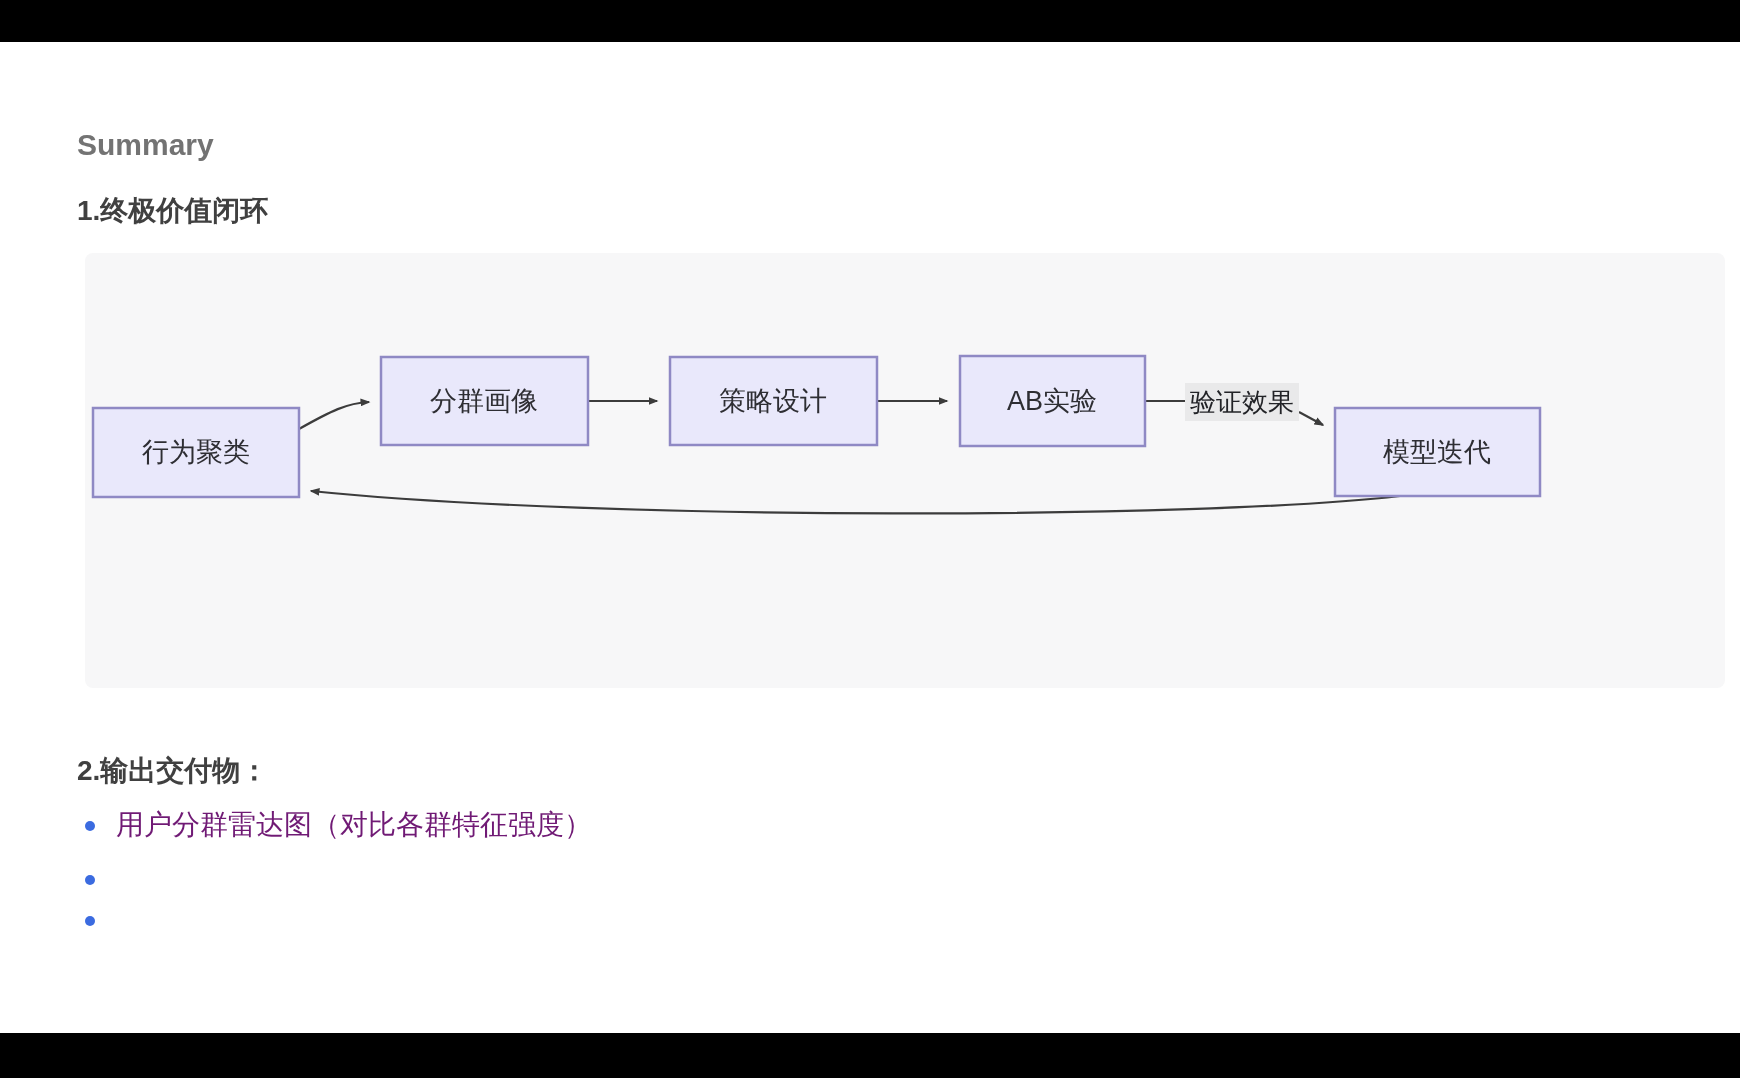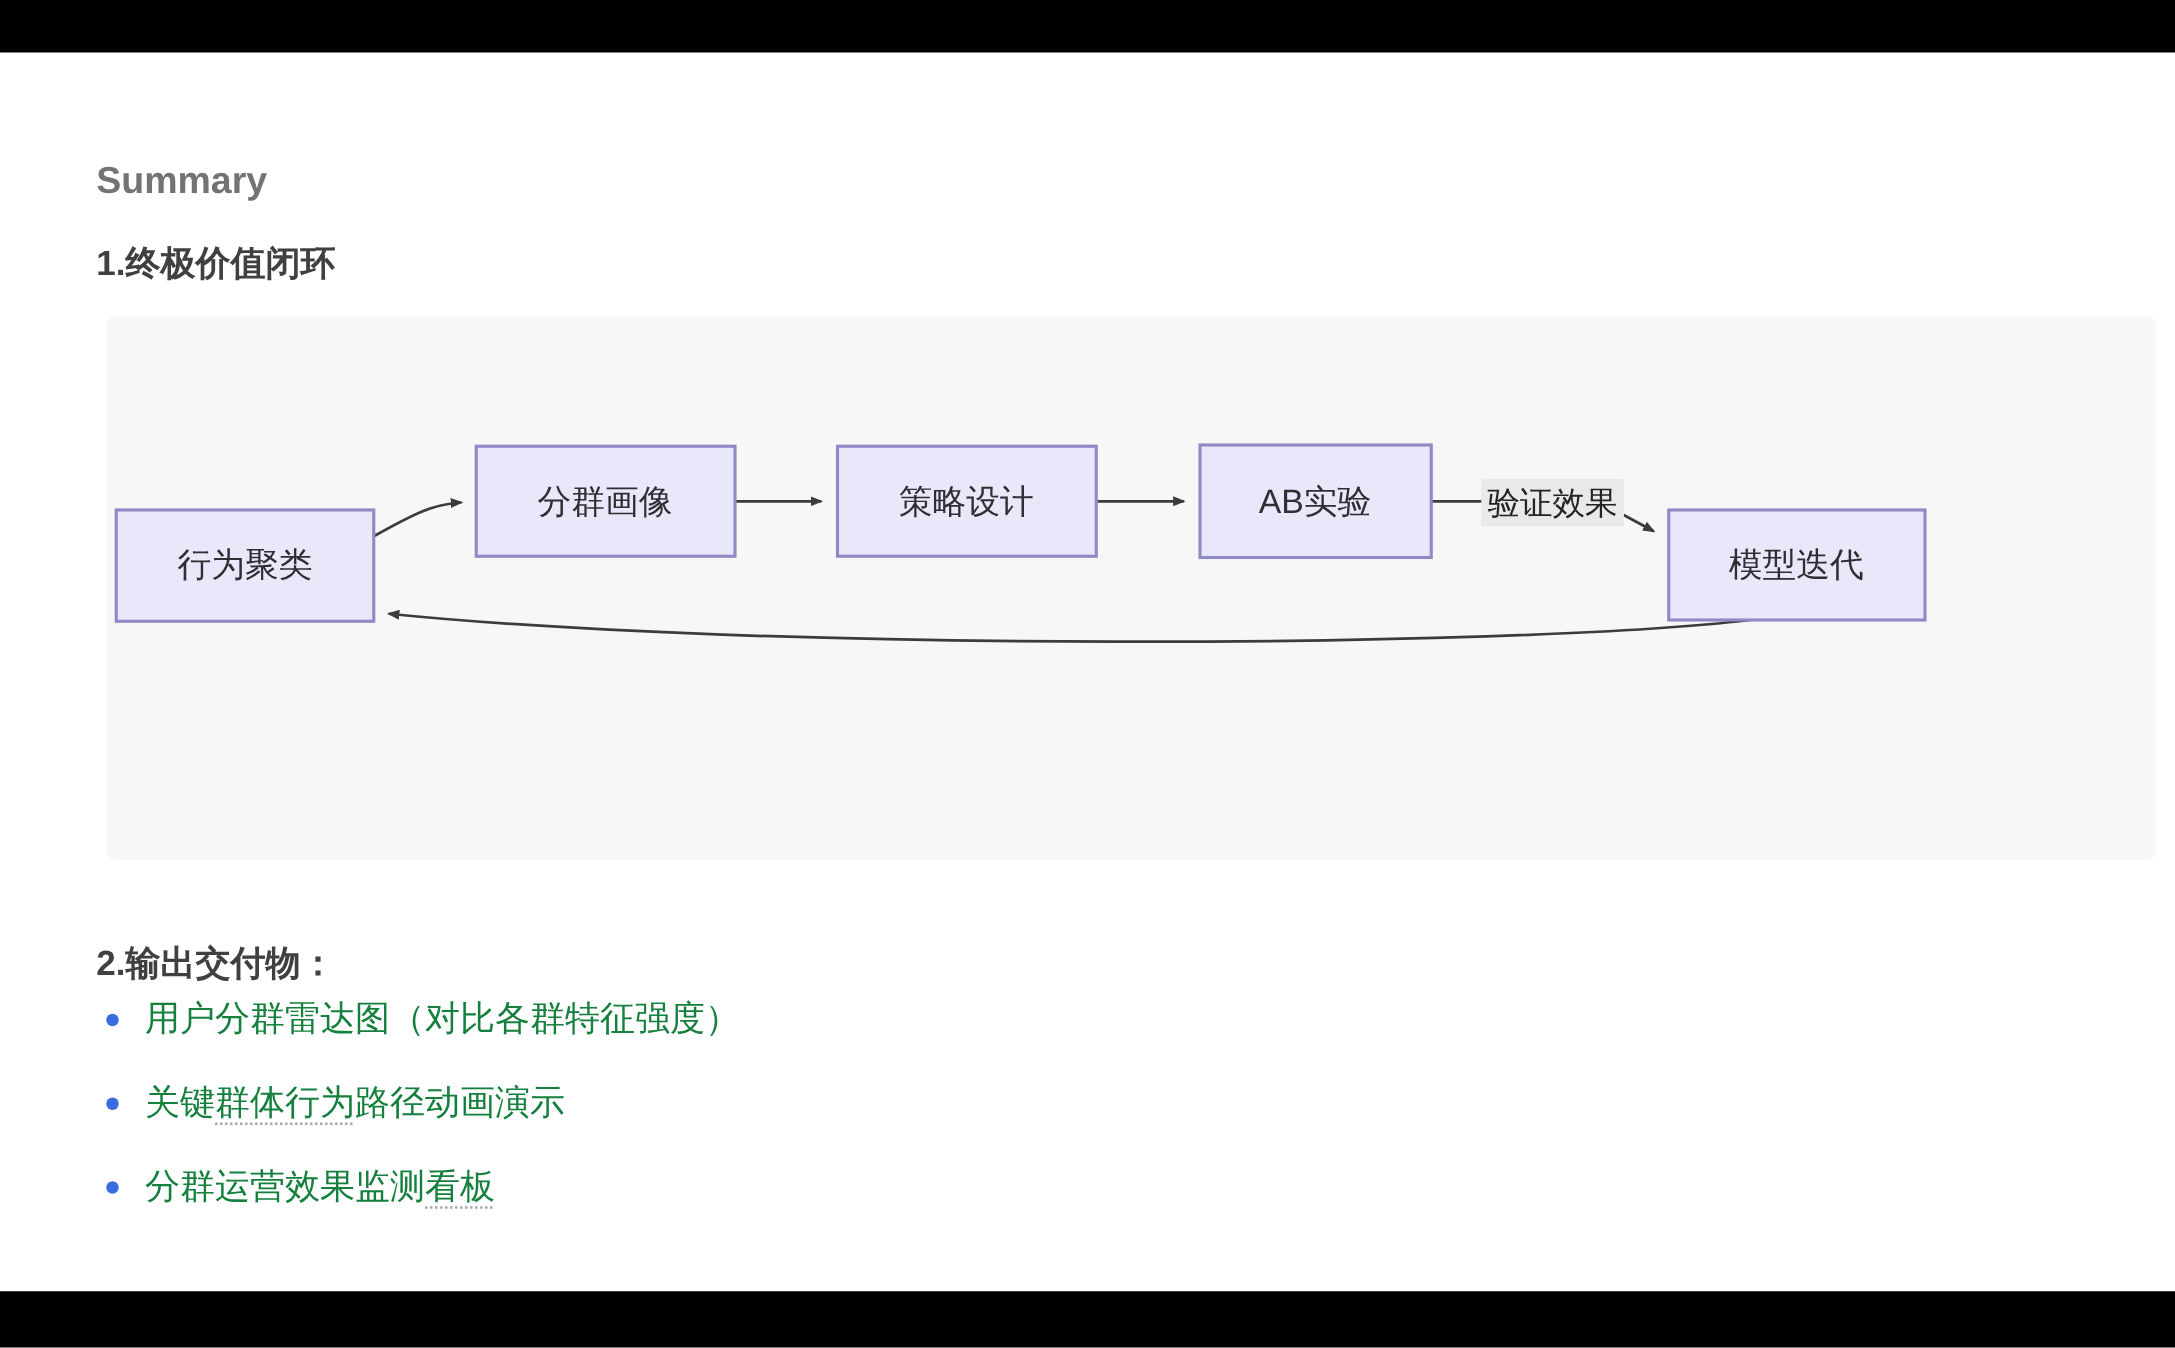--- a/index.html
+++ b/index.html
@@ -41,22 +41,23 @@
     font-size:26px;fill:#222327;
     text-anchor:middle;dominant-baseline:middle;
     font-family:"Liberation Sans","DejaVu Sans",sans-serif;
   }
 
   .deliverables{
     position:absolute;left:85px;top:796px;list-style:none;margin:0;padding:0;
   }
   .deliverable-item{
     display:flex;align-items:center;
-    font-size:28px;line-height:38px;color:#15803d;
+    font-size:28px;line-height:38px;color:#701a75;
     margin-bottom:29px;
+    margin-top:10px;
   }
   .bullet-dot{
     width:10px;height:10px;border-radius:50%;
     background:#3b6be0;flex:0 0 10px;margin-right:21px;margin-top:2px;
   }
   .u-dotted{
     text-decoration:underline dotted 2px;
     text-decoration-color:#a7a9ad;
     text-underline-offset:7px;
   }
@@ -115,21 +116,19 @@
 
 <h2 class="section-title s2">2.输出交付物：</h2>
 
 <ul class="deliverables">
   <li class="deliverable-item">
     <span class="bullet-dot"></span>
     <span><span>用户分群雷达图（对比各群特征强度）</span><span class="u-dotted"></span><span></span></span>
   </li>
   <li class="deliverable-item">
     <span class="bullet-dot"></span>
-    <span><span>关键</span><span class="u-dotted">群体行为</span><span>路径动画演示</span></span>
   </li>
   <li class="deliverable-item">
     <span class="bullet-dot"></span>
-    <span><span>分群运营效果监测</span><span class="u-dotted">看板</span><span></span></span>
   </li>
 </ul>
 
 <div class="letterbox bottom"></div>
 
 </body></html>

